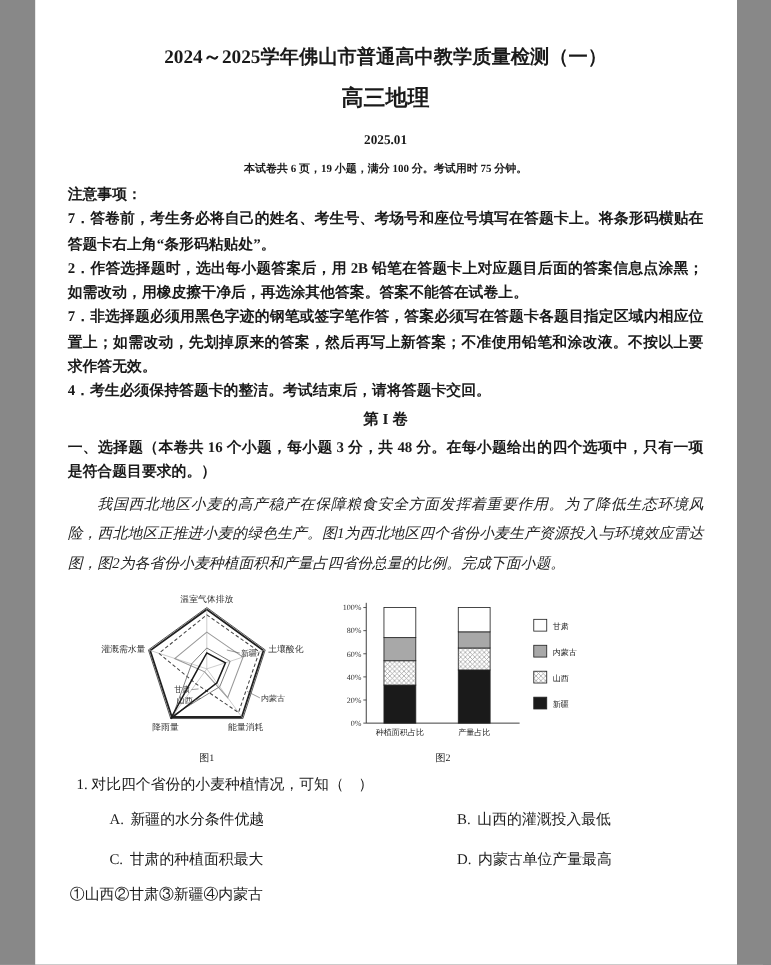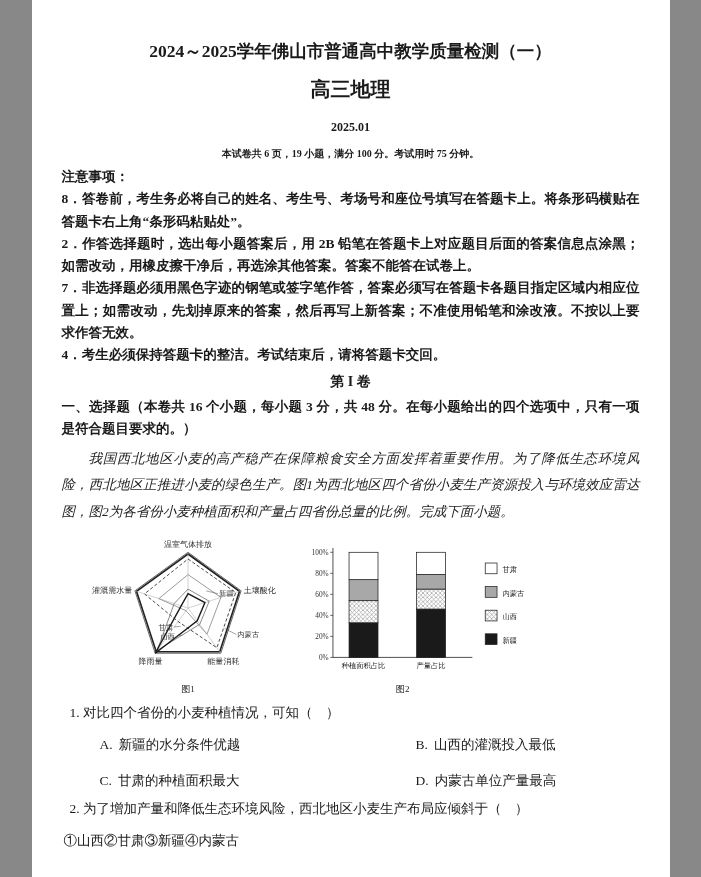--- a/index.html
+++ b/index.html
@@ -29,21 +29,21 @@
 </head>
 <body>
 
 <div class="page">
   <div class="title">2024～2025学年佛山市普通高中教学质量检测（一）</div>
   <div class="subtitle">高三地理</div>
   <div class="date">2025.01</div>
   <div class="exam-info">本试卷共 6 页，19 小题，满分 100 分。考试用时 75 分钟。</div>
 
   <div class="notice-title">注意事项：</div>
-  <p class="notice">8．答卷前，考生务必将自己的姓名、考生号、考场号和座位号填写在答题卡上。将条形码横贴在答题卡右上角“条形码粘贴处”。</p>
+  <p class="notice">7．答卷前，考生务必将自己的姓名、考生号、考场号和座位号填写在答题卡上。将条形码横贴在答题卡右上角“条形码粘贴处”。</p>
   <p class="notice">2．作答选择题时，选出每小题答案后，用 2B 铅笔在答题卡上对应题目后面的答案信息点涂黑；如需改动，用橡皮擦干净后，再选涂其他答案。答案不能答在试卷上。</p>
   <p class="notice">7．非选择题必须用黑色字迹的钢笔或签字笔作答，答案必须写在答题卡各题目指定区域内相应位置上；如需改动，先划掉原来的答案，然后再写上新答案；不准使用铅笔和涂改液。不按以上要求作答无效。</p>
   <p class="notice">4．考生必须保持答题卡的整洁。考试结束后，请将答题卡交回。</p>
 
   <div class="volume">第 I 卷</div>
   <p class="section-head">一、选择题（本卷共 16 个小题，每小题 3 分，共 48 分。在每小题给出的四个选项中，只有一项是符合题目要求的。）</p>
   <p class="passage">我国西北地区小麦的高产稳产在保障粮食安全方面发挥着重要作用。为了降低生态环境风险，西北地区正推进小麦的绿色生产。图1为西北地区四个省份小麦生产资源投入与环境效应雷达图，图2为各省份小麦种植面积和产量占四省份总量的比例。完成下面小题。</p>
 
   <div class="figures">
     <svg id="radar-svg" width="204" height="163" viewBox="0 0 190 152" xmlns="http://www.w3.org/2000/svg">
@@ -128,18 +128,14 @@
       <span class="lab">B.</span><span>山西的灌溉投入最低</span>
     </div>
     <div class="option">
       <span class="lab">C.</span><span>甘肃的种植面积最大</span>
     </div>
     <div class="option">
       <span class="lab">D.</span><span>内蒙古单位产量最高</span>
     </div>
   </div>
 
-  <div class="question">
-    <span>2.</span>
-    <span>为了增加产量和降低生态环境风险，西北地区小麦生产布局应倾斜于（　）</span>
-  </div>
   <div class="combo-line">①山西②甘肃③新疆④内蒙古</div>
 </div>
 
 </body></html>

